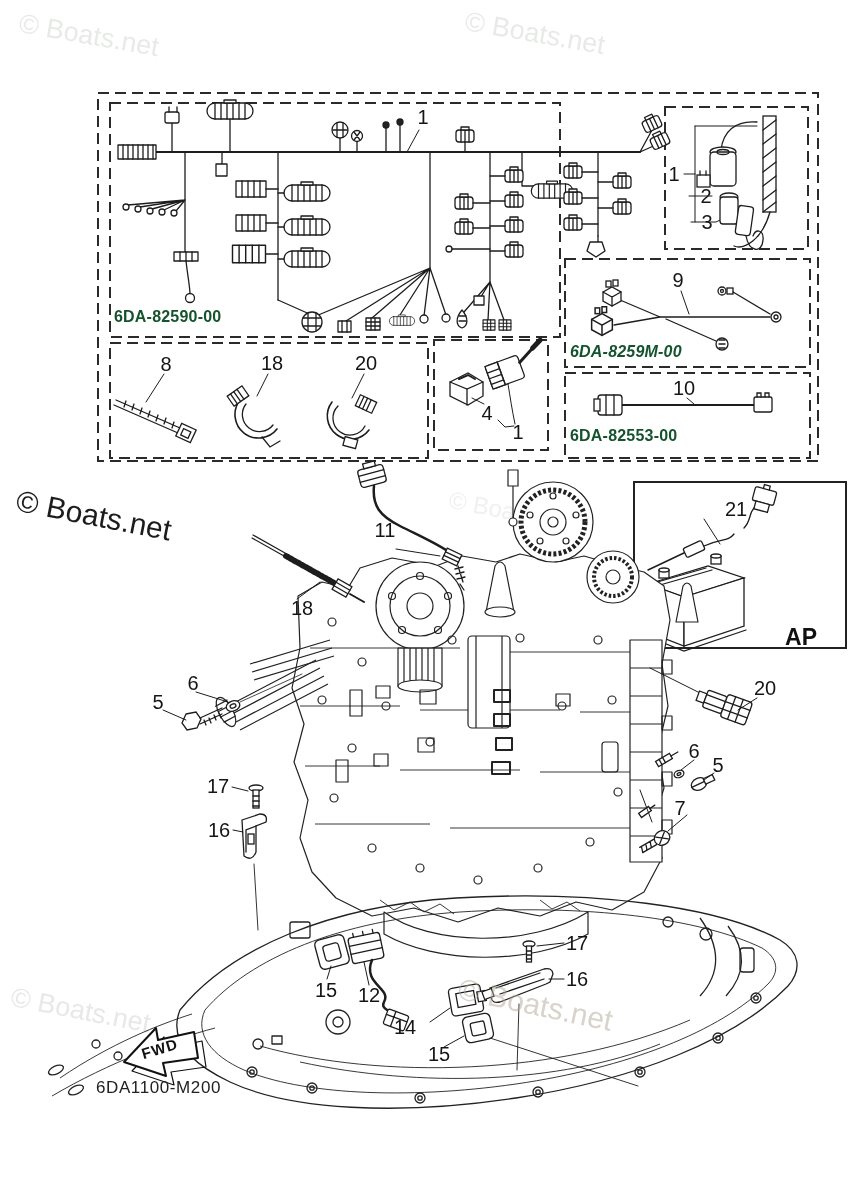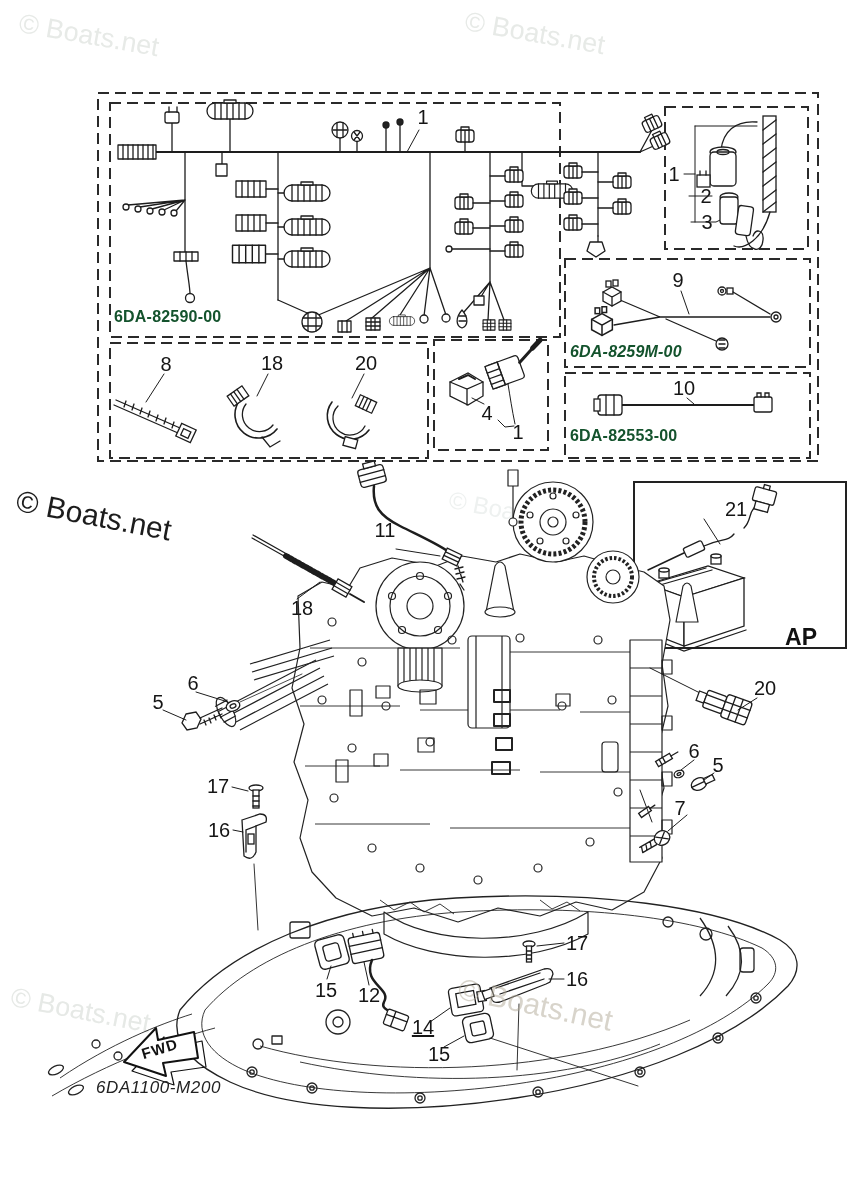--- a/index.html
+++ b/index.html
@@ -538,21 +538,21 @@
       <path d="M128,1066 L160,1032 L162,1044 L198,1036 L202,1062 L167,1067 L170,1080 Z" transform="translate(4,5)" stroke-width="1.2"></path>
       <path d="M124,1062 L156,1028 L158,1040 L194,1032 L198,1058 L163,1063 L166,1076 Z" fill="#fff" stroke-width="2"></path>
     </g>
   </svg>
 
   <div class="wm over" style="left:462px;top:972px;transform:rotate(12deg);font-size:30px;color:rgba(178,170,152,0.5);">© Boats.net</div>
 
   <div class="pn" style="left:114px;top:309px;">6DA-82590-00</div>
   <div class="pn" style="left:570px;top:344px;font-style:italic;">6DA-8259M-00</div>
   <div class="pn" style="left:570px;top:428px;">6DA-82553-00</div>
-  <div class="model" style="left:96px;top:1079px;font-style:italic;">6DA1100-M200</div>
+  <div class="model" style="left:96px;top:1079px;">6DA1100-M200</div>
   <div class="ap" style="left:801px;top:637px;">AP</div>
   <div class="fwd">FWD</div>
 
   <div class="co" style="left:423px;top:117px;">1</div>
   <div class="co" style="left:674px;top:174px;">1</div>
   <div class="co" style="left:706px;top:196px;">2</div>
   <div class="co" style="left:707px;top:222px;">3</div>
   <div class="co" style="left:166px;top:364px;">8</div>
   <div class="co" style="left:272px;top:363px;">18</div>
   <div class="co" style="left:366px;top:363px;">20</div>
@@ -568,16 +568,16 @@
   <div class="co" style="left:765px;top:688px;">20</div>
   <div class="co" style="left:694px;top:751px;">6</div>
   <div class="co" style="left:718px;top:765px;">5</div>
   <div class="co" style="left:680px;top:808px;">7</div>
   <div class="co" style="left:218px;top:786px;">17</div>
   <div class="co" style="left:219px;top:830px;">16</div>
   <div class="co" style="left:577px;top:943px;">17</div>
   <div class="co" style="left:577px;top:979px;">16</div>
   <div class="co" style="left:326px;top:990px;">15</div>
   <div class="co" style="left:369px;top:995px;">12</div>
-  <div class="co" style="left:423px;top:1027px;text-decoration:underline;">14</div>
+  <div class="co" style="left:405px;top:1027px;">14</div>
   <div class="co" style="left:439px;top:1054px;">15</div>
 
 </div>
 
 </body></html>

